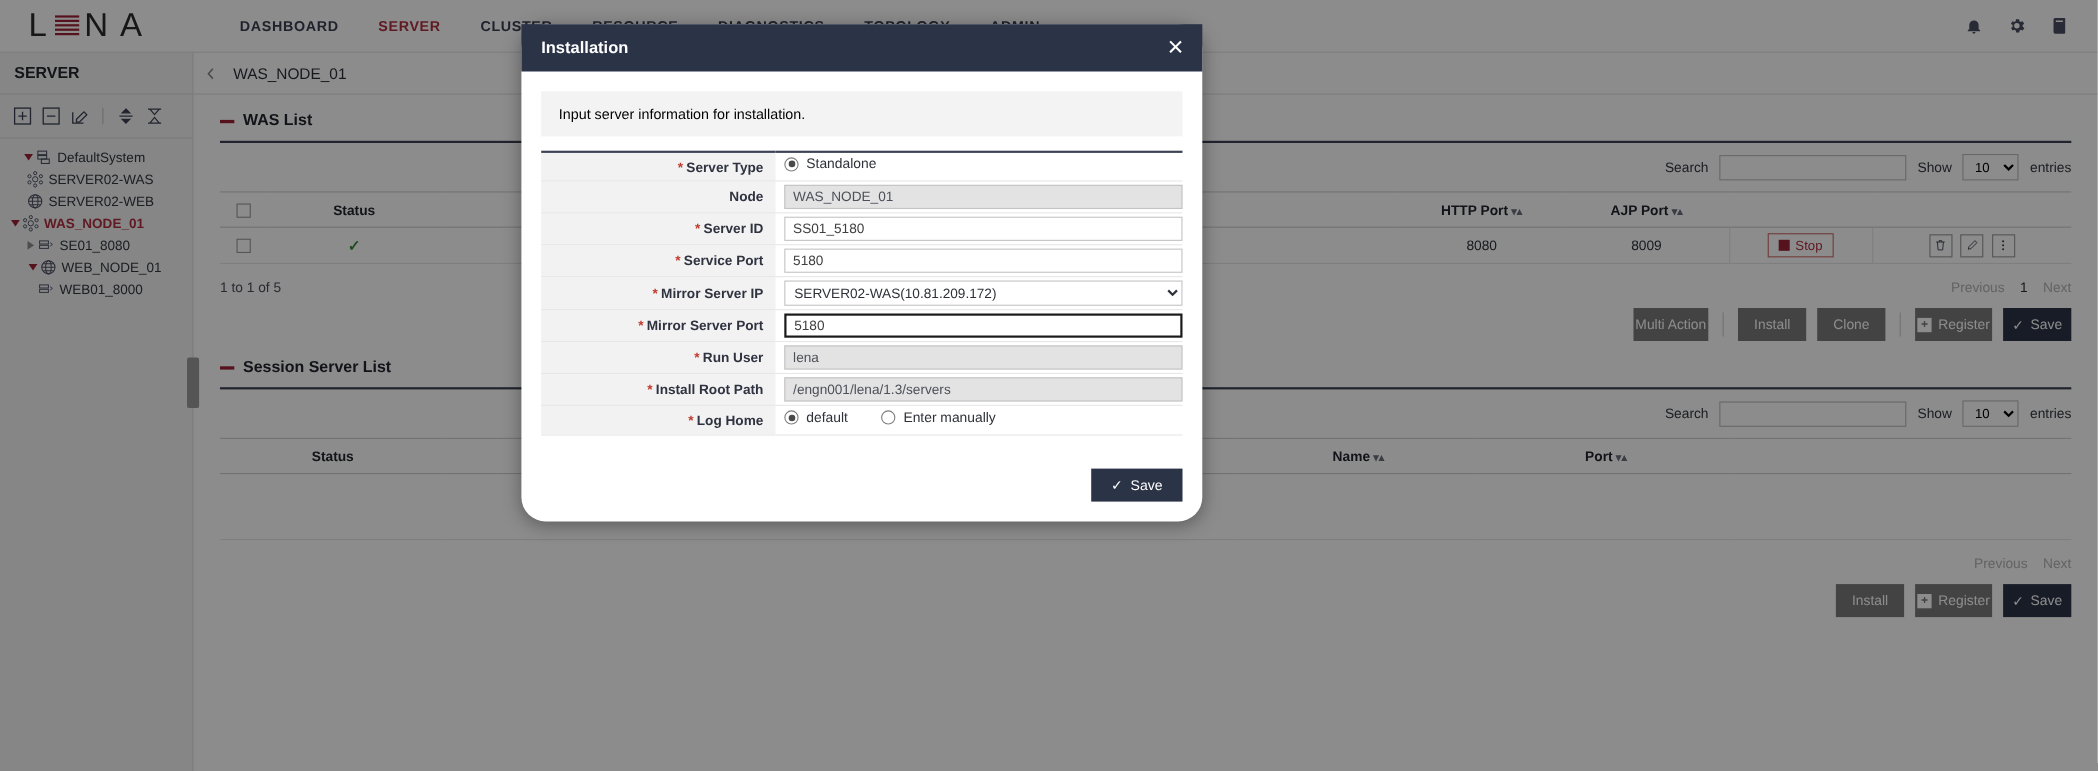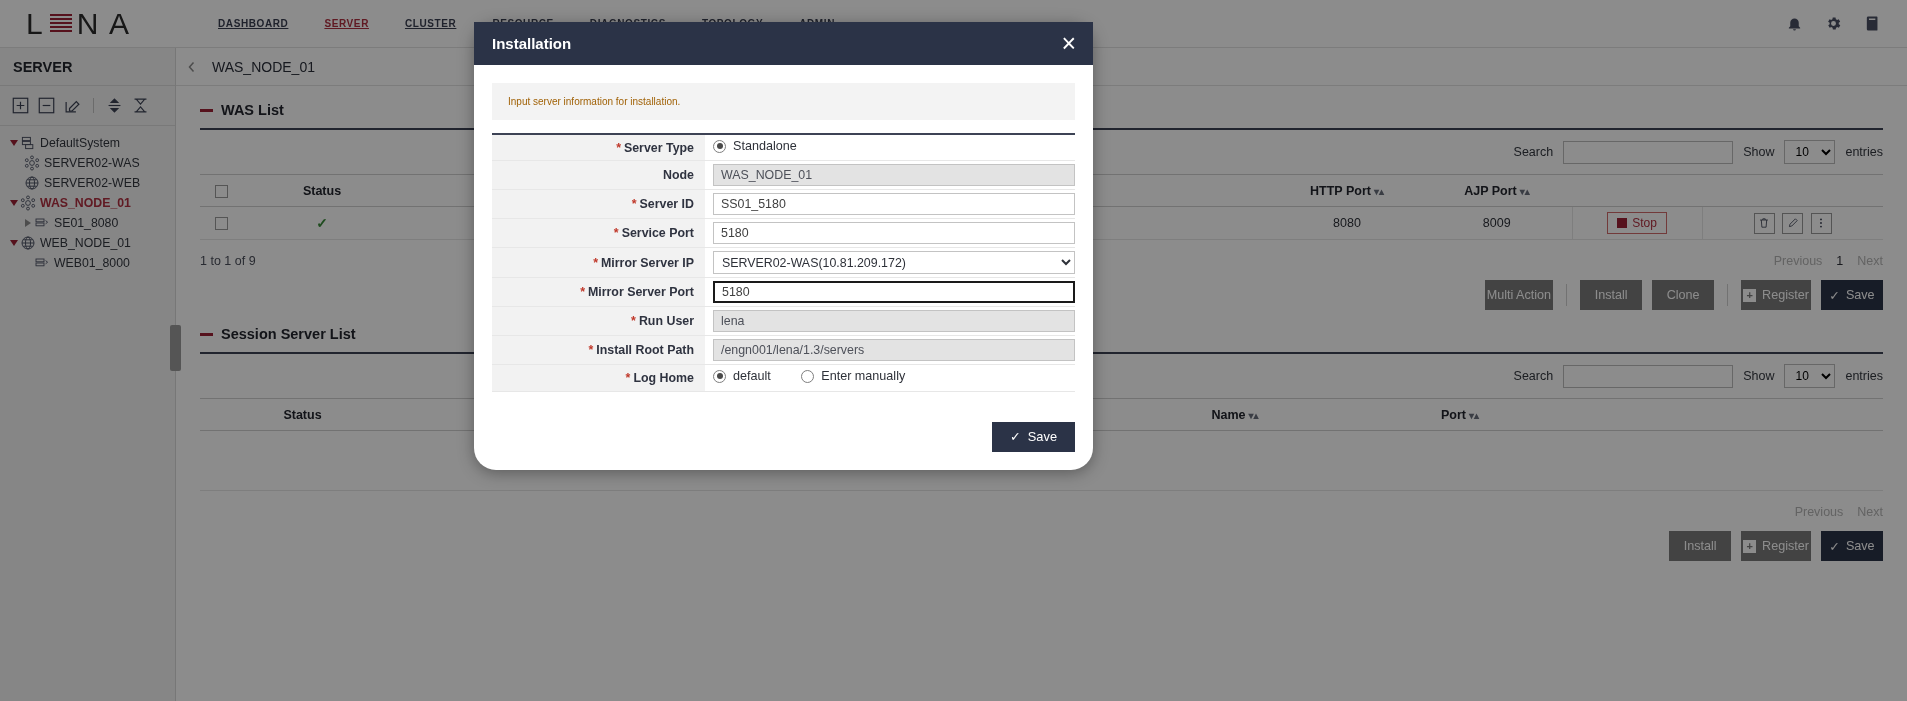--- a/index.html
+++ b/index.html
@@ -34,22 +34,22 @@
     padding-left: 26px; gap: 3px;
   }
   .logo-text { font-size: 30px; letter-spacing: 2px; color: #2b2b2b; font-weight: 400; }
   .logo-e { display: inline-block; width: 22px; height: 22px; position: relative; margin: 0 2px; }
   .logo-e i { position: absolute; left: 0; width: 22px; height: 2px; background: #9d2235; display: block; }
   .logo-e i:nth-child(1){top:1px}.logo-e i:nth-child(2){top:5px}.logo-e i:nth-child(3){top:9px}
   .logo-e i:nth-child(4){top:13px}.logo-e i:nth-child(5){top:17px}
 
   .nav { display: flex; align-items: center; gap: 32px; margin-left: 36px; }
   .nav-item {
-    font-size: 10px; font-weight: bold; color: #3a3f51;
-    letter-spacing: .6px; cursor: pointer; padding: 4px 2px; text-decoration: underline;
+    font-size: 13px; font-weight: bold; color: #3a3f51;
+    letter-spacing: .6px; cursor: pointer; padding: 4px 2px;
   }
   .nav-item.active { color: #b03040; }
 
   .topicons {
     margin-left: auto; display: flex; align-items: center;
     gap: 22px; padding-right: 26px; color: #4a4f63;
   }
   .topicons svg { display: block; }
 
   
@@ -187,21 +187,21 @@
     height: 43px; background: #2b3347; display: flex;
     align-items: center; padding: 0 14px 0 18px;
   }
   .modal-title { color: #fff; font-size: 15px; font-weight: bold; }
   .modal-close {
     margin-left: auto; color: #fff; font-size: 25px; line-height: 1;
     cursor: pointer; font-weight: 300; padding: 0 3px;
   }
   .modal-body { padding: 18px 18px 16px 18px; }
   .modal-note {
-    background: #f3f3f3; padding: 13px 16px; font-size: 10px; color: #a16207;
+    background: #f3f3f3; padding: 13px 16px; font-size: 13px; color: #000000;
   }
   table.form { width: 100%; border-collapse: collapse; margin-top: 13px; border-top: 2px solid #3d4355; }
   table.form tr { border-bottom: 1px solid #e7e7e7; }
   table.form td { height: 26.5px; vertical-align: middle; }
   td.flabel {
     width: 214px; background: #f2f2f2; text-align: right; padding-right: 11px;
     font-size: 12.4px; font-weight: bold; color: #2f3340; white-space: nowrap;
   }
   td.fval { padding: 3px 0 3px 8px; }
   .fin {
@@ -294,21 +294,21 @@
             <path d="M10 2.5l4 4H6z" fill="currentColor"></path>
             <path d="M10 17.5l4-4H6z" fill="currentColor"></path>
             <path d="M3 10h14"></path>
           </svg></span>
       <span class="tool-btn"><svg width="17" height="17" viewBox="0 0 20 20" fill="none" stroke="currentColor" stroke-width="1.3">
             <path d="M3 2.5h14M3 17.5h14M5 2.5l5 6 5-6M5 17.5l5-6 5 6"></path>
           </svg></span>
     </div>
     <div class="tree">
 
-      <div class="tree-row" style="padding-left:8px">
+      <div class="tree-row" style="padding-left:20px">
         <span class="tw">
             <span class="caret-down"></span>
           </span>
         <span class="tree-icon"><svg width="16" height="16" viewBox="0 0 20 20" fill="none" stroke="currentColor" stroke-width="1.2">
               <rect x="3" y="3" width="10" height="4"></rect>
               <rect x="3" y="8" width="10" height="4"></rect>
               <rect x="7" y="12" width="9" height="5"></rect>
             </svg></span>
         <span class="tree-label">DefaultSystem</span>
       </div>
@@ -356,21 +356,21 @@
             <span class="caret-right"></span>
           </span>
         <span class="tree-icon"><svg width="16" height="16" viewBox="0 0 20 20" fill="none" stroke="currentColor" stroke-width="1.1">
               <rect x="2.5" y="5" width="10" height="3.5"></rect>
               <rect x="2.5" y="10" width="10" height="3.5"></rect>
               <path d="M14.5 7l2.5 2-2.5 2"></path>
             </svg></span>
         <span class="tree-label">SE01_8080</span>
       </div>
 
-      <div class="tree-row" style="padding-left:8px">
+      <div class="tree-row" style="padding-left:24px">
         <span class="tw">
             <span class="caret-down"></span>
           </span>
         <span class="tree-icon"><svg width="16" height="16" viewBox="0 0 20 20" fill="none" stroke="currentColor" stroke-width="1.2">
               <circle cx="10" cy="10" r="7.5"></circle>
               <ellipse cx="10" cy="10" rx="3.2" ry="7.5"></ellipse>
               <path d="M2.5 10h15M4 6h12M4 14h12"></path>
             </svg></span>
         <span class="tree-label">WEB_NODE_01</span>
       </div>
@@ -475,21 +475,21 @@
                     <circle cx="10" cy="10" r="1.6"></circle>
                     <circle cx="10" cy="16" r="1.6"></circle>
                   </svg>
                 </span>
             </td>
           </tr>
         </tbody>
       </table>
 
       <div class="pager">
-        <span>1 to 1 of 9</span>
+        <span>1 to 1 of 5</span>
         <span class="pager-right">
           <span class="pg-dis">Previous</span>
           <span class="pg-num">1</span>
           <span class="pg-dis">Next</span>
         </span>
       </div>
     </div>
 
     <div class="btn-row">
       <button class="btn btn-grey">Multi Action</button>

